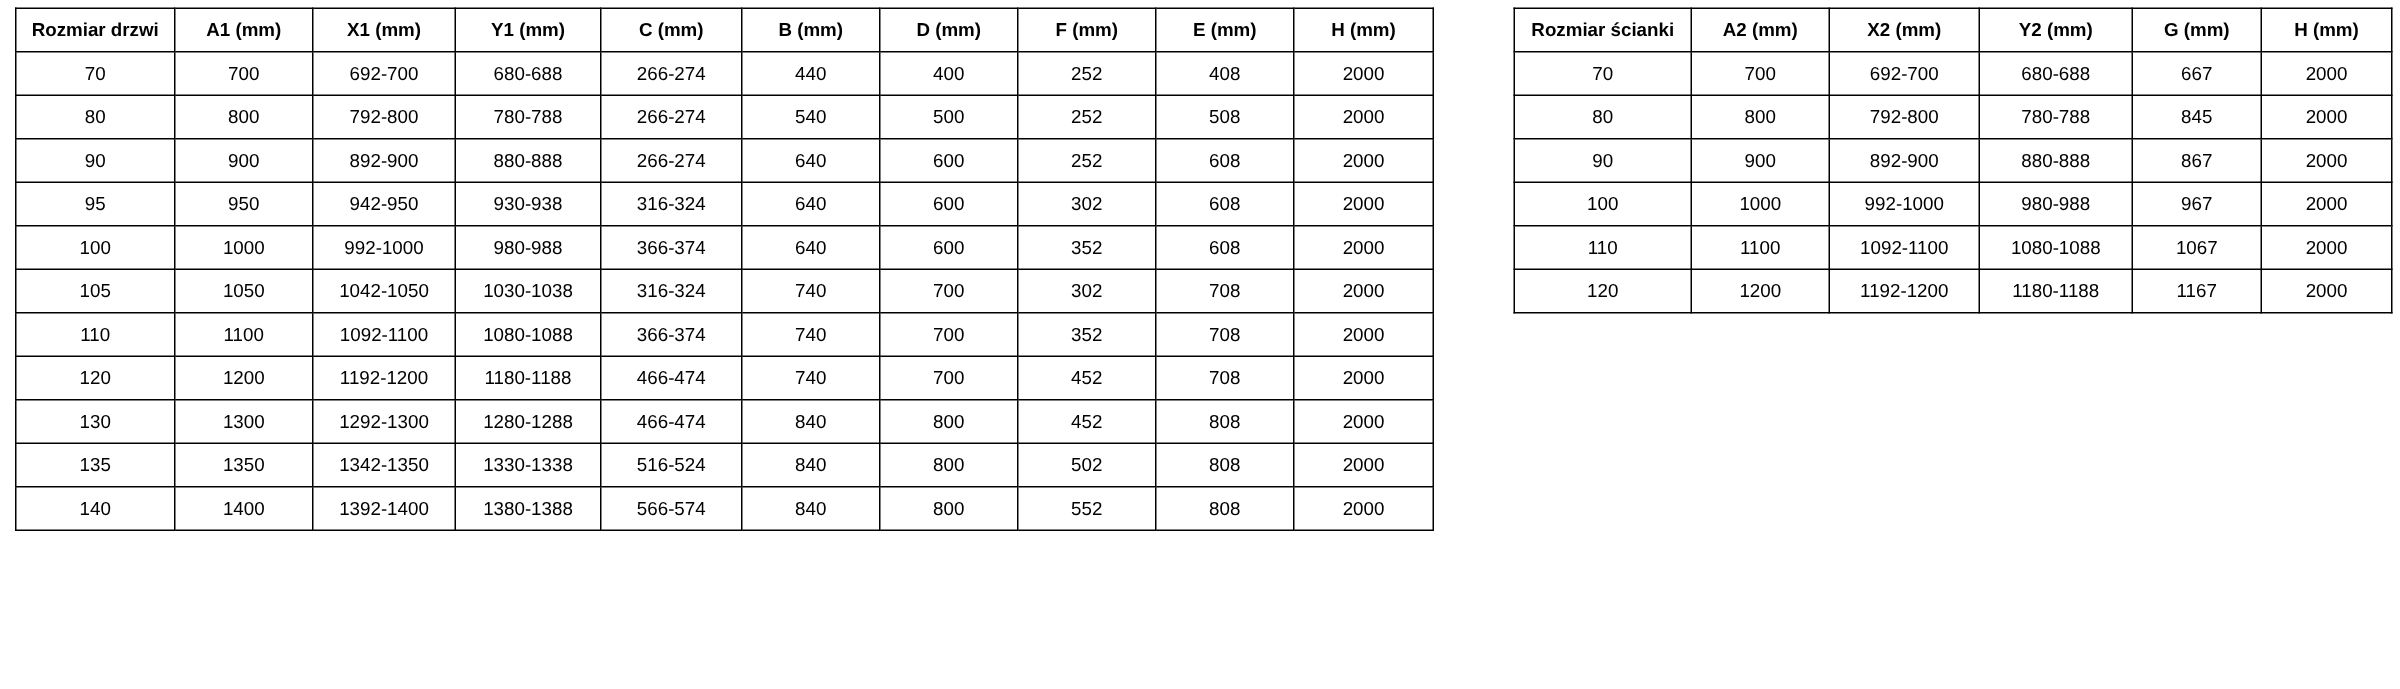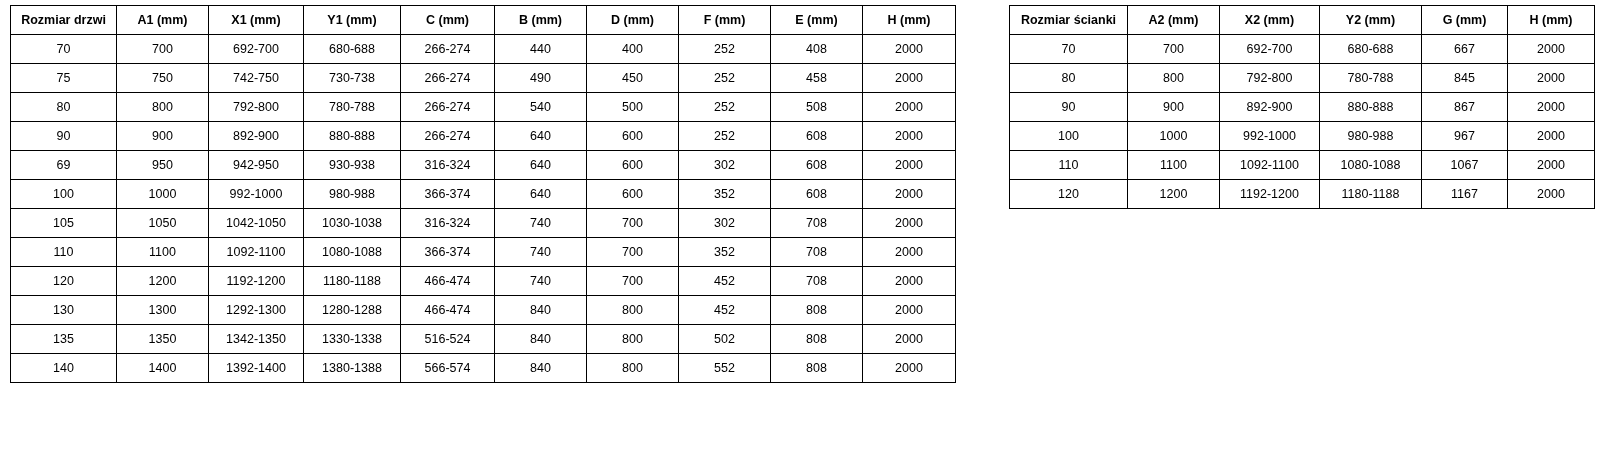--- a/index.html
+++ b/index.html
@@ -109,32 +109,20 @@
             <td>692-700</td>
             <td>680-688</td>
             <td>266-274</td>
             <td>440</td>
             <td>400</td>
             <td>252</td>
             <td>408</td>
             <td>2000</td>
           </tr>
           <tr>
-            <td>75</td>
-            <td>750</td>
-            <td>742-750</td>
-            <td>730-738</td>
-            <td>266-274</td>
-            <td>490</td>
-            <td>450</td>
-            <td>252</td>
-            <td>458</td>
-            <td>2000</td>
-          </tr>
-          <tr>
             <td>80</td>
             <td>800</td>
             <td>792-800</td>
             <td>780-788</td>
             <td>266-274</td>
             <td>540</td>
             <td>500</td>
             <td>252</td>
             <td>508</td>
             <td>2000</td>
@@ -145,21 +133,21 @@
             <td>892-900</td>
             <td>880-888</td>
             <td>266-274</td>
             <td>640</td>
             <td>600</td>
             <td>252</td>
             <td>608</td>
             <td>2000</td>
           </tr>
           <tr>
-            <td>69</td>
+            <td>95</td>
             <td>950</td>
             <td>942-950</td>
             <td>930-938</td>
             <td>316-324</td>
             <td>640</td>
             <td>600</td>
             <td>302</td>
             <td>608</td>
             <td>2000</td>
           </tr>

